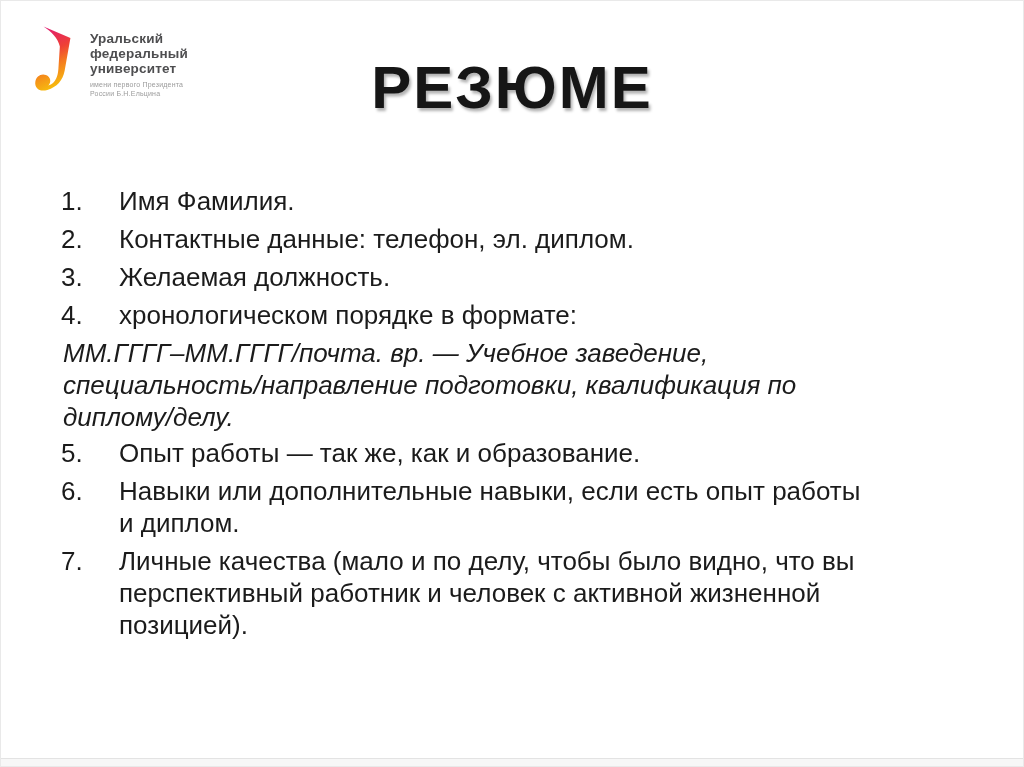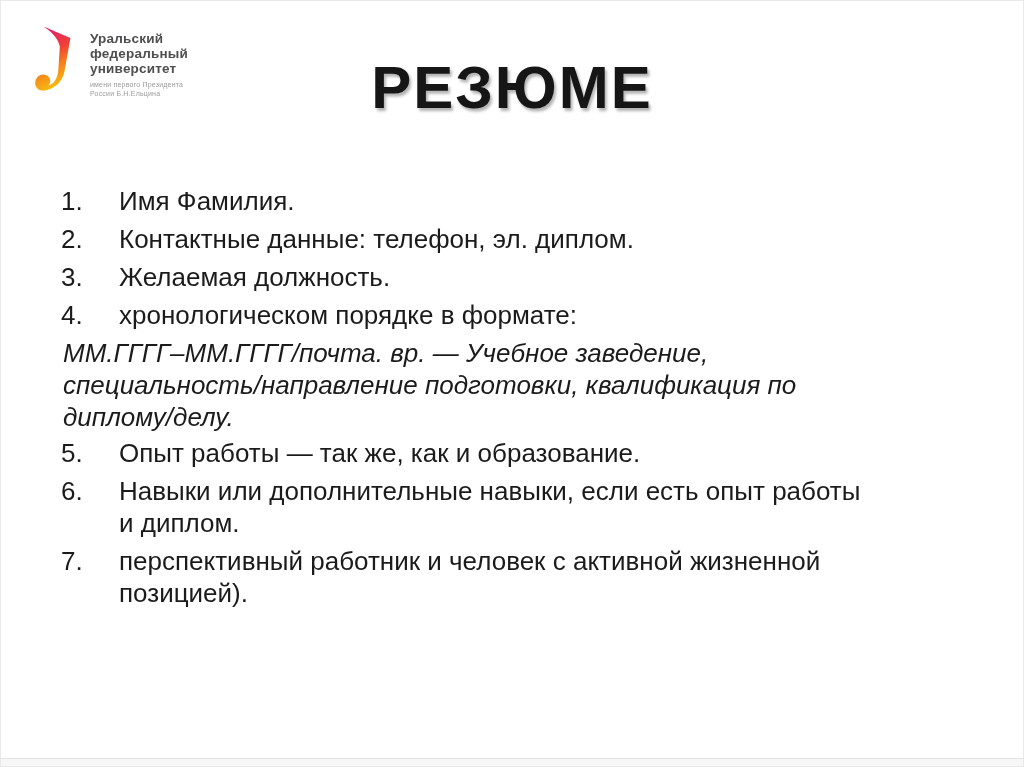--- a/index.html
+++ b/index.html
@@ -191,20 +191,21 @@
       <span class="num">6.</span>
       <span class="txt">
         <span class="ln">Навыки или дополнительные навыки, если есть опыт работы</span>
         <span class="ln">и диплом.</span>
       </span>
     </div>
 
     <div class="li">
       <span class="num">7.</span>
       <span class="txt">
+        <span class="ln">Личные качества (мало и по делу, чтобы было видно, что вы</span>
         <span class="ln">перспективный работник и человек с активной жизненной</span>
         <span class="ln">позицией).</span>
       </span>
     </div>
 
   </main>
 
   <div class="bottom-strip"></div>
 </div>
 

